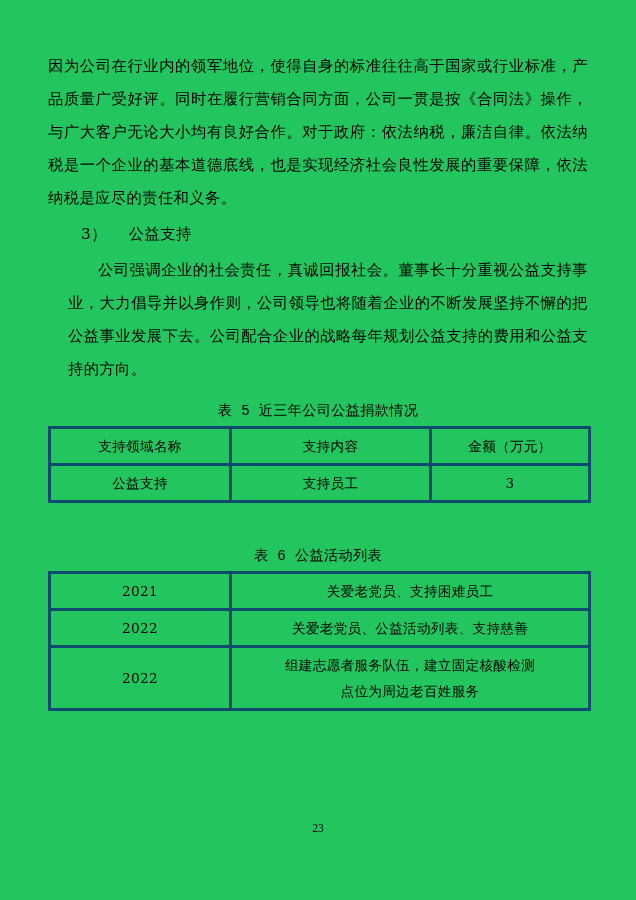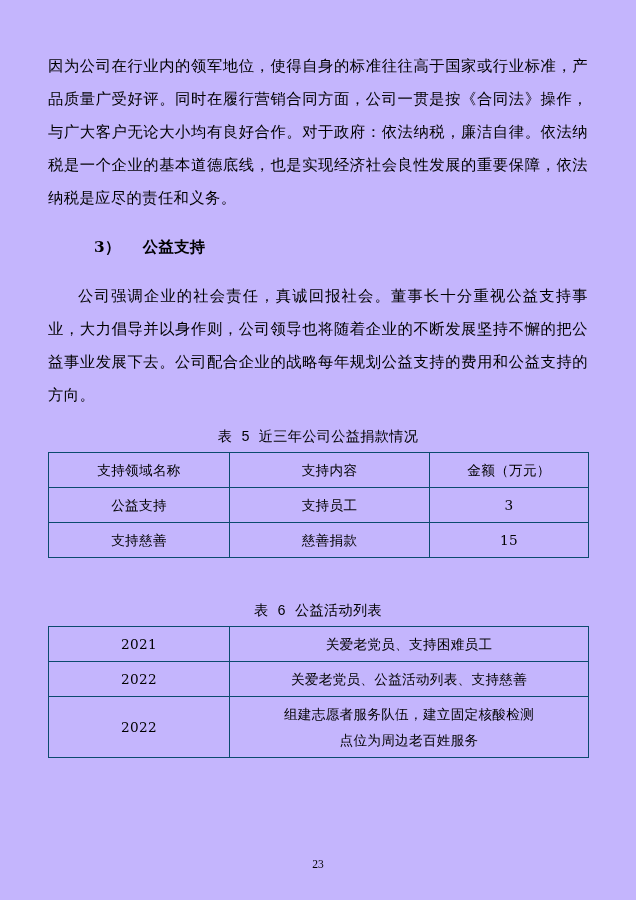--- a/index.html
+++ b/index.html
@@ -7,70 +7,70 @@
     padding: 0;
     background: #d8d8d8;
   }
   body {
     font-family: "DejaVu Serif", "Liberation Serif", serif;
   }
   .page {
     position: relative;
     width: 636px;
     height: 900px;
-    background: #c4b5fd;
+    background: #22c55e;
     overflow: hidden;
     box-sizing: border-box;
   }
   .content {
     position: absolute;
     left: 48px;
     top: 50px;
     width: 540px;
   }
   .para {
     font-size: 15.3px;
     line-height: 33px;
     text-align: justify;
     text-justify: inter-ideograph;
     color: #000;
     letter-spacing: 0.4px;
     margin: 0;
   }
   .para-indent {
     text-indent: 30px;
+    margin-left: 20px;
   }
   .heading-item {
     font-size: 15.3px;
     line-height: 33px;
     color: #000;
-    margin: 16px;
+    margin: 3px;
     padding-left: 30px;
     letter-spacing: 0.4px;
-    font-weight: bold;
   }
   .heading-item .num {
     margin-right: 22px;
   }
   .table-caption {
     font-size: 14.2px;
     text-align: center;
     color: #000;
     margin: 0;
     line-height: 30px;
     letter-spacing: 0.3px;
     font-family: Liberation Mono, monospace;
   }
   table {
     border-collapse: collapse;
     width: 540px;
     table-layout: fixed;
   }
   table td {
-    border: 1px solid #0c4a6e;
+    border: 3px solid #0c4a6e;
     text-align: center;
     font-size: 13.6px;
     color: #000;
     padding: 0;
     height: 34px;
     letter-spacing: 0.3px;
     line-height: 20px;
   }
   .t5 col.c1 { width: 181px; }
   .t5 col.c2 { width: 200px; }
@@ -86,21 +86,21 @@
     display: block;
     line-height: 26px;
   }
   .spacer-22 { height: 22px; }
   .spacer-16 { height: 16px; }
   .spacer-10 { height: 10px; }
   .page-number {
     position: absolute;
     left: 0;
     right: 0;
-    top: 858px;
+    top: 822px;
     text-align: center;
     font-size: 11.5px;
     font-family: "Liberation Serif", serif;
     color: #000;
   }
 </style>
 </head>
 <body>
 
 <div class="page">
@@ -128,25 +128,20 @@
         <tr>
           <td>支持领域名称</td>
           <td>支持内容</td>
           <td>金额（万元）</td>
         </tr>
         <tr>
           <td>公益支持</td>
           <td>支持员工</td>
           <td>3</td>
         </tr>
-        <tr>
-          <td>支持慈善</td>
-          <td>慈善捐款</td>
-          <td>15</td>
-        </tr>
       </tbody>
     </table>
 
     <div class="spacer-22"></div>
     <div class="spacer-16"></div>
 
     <p class="table-caption">表 6 公益活动列表</p>
 
     <table class="t6">
       <colgroup>

